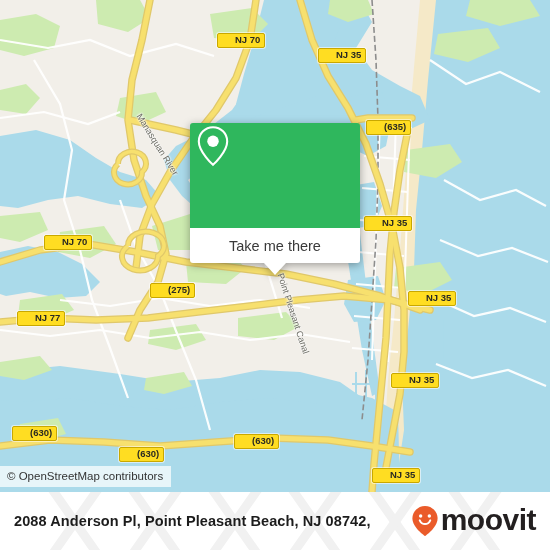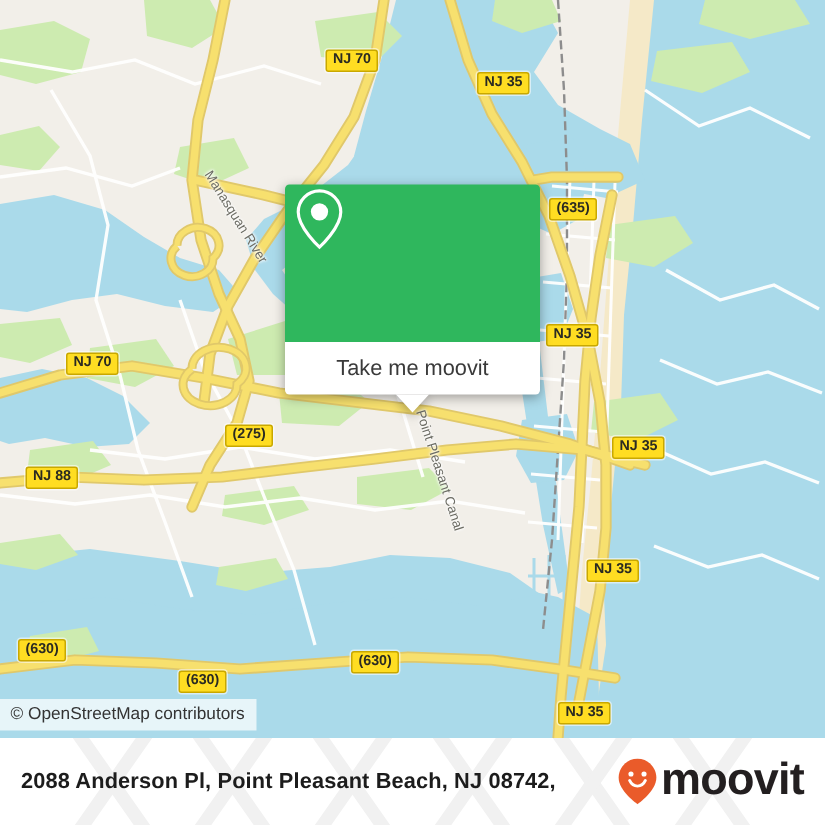--- a/index.html
+++ b/index.html
@@ -29,21 +29,21 @@
     font-size:13px;color:#54544e;letter-spacing:.3px;
     white-space:nowrap;
     text-shadow:0 0 3px #fff,0 0 3px #fff,0 0 4px #fff;
   }
 
   
   .shield{
     position:absolute;
     background:#ffdd22;border:1px solid #c9a800;border-radius:2px;
     color:#2a2a22;font-size:9.5px;font-weight:bold;
-    padding:1px 4px 2px 4px;line-height:10px;
+    padding:1px 4px 2px 17px;line-height:10px;
     white-space:nowrap;
     box-shadow:0 0 0 1px rgba(255,255,255,.55);
   }
 
   
   .attribution{
     position:absolute;left:0;top:466px;
     background:rgba(255,255,255,.72);
     font-size:11.5px;color:#333;
     padding:4px 8px 4px 7px;
@@ -262,41 +262,41 @@
       </g>
     </svg>
 
     <div class="map-label" style="left:143px;top:112px;transform:rotate(58deg);transform-origin:0 0;">Manasquan River</div>
     <div class="map-label" style="left:285px;top:272px;transform:rotate(72deg);transform-origin:0 0;">Point Pleasant Canal</div>
 
     <div class="place-label" style="left:238px;top:250px;">Pleasant</div>
 
     <div class="shield" style="left:217px;top:33px;">NJ 70</div>
     <div class="shield" style="left:318px;top:48px;">NJ 35</div>
-    <div class="shield" style="left:366px;top:120px;margin-top:12px;">(635)</div>
+    <div class="shield" style="left:366px;top:120px;">(635)</div>
     <div class="shield" style="left:364px;top:216px;">NJ 35</div>
     <div class="shield" style="left:44px;top:235px;">NJ 70</div>
     <div class="shield" style="left:150px;top:283px;">(275)</div>
     <div class="shield" style="left:408px;top:291px;">NJ 35</div>
-    <div class="shield" style="left:17px;top:311px;">NJ 88</div>
+    <div class="shield" style="left:17px;top:311px;">NJ 77</div>
     <div class="shield" style="left:391px;top:373px;">NJ 35</div>
     <div class="shield" style="left:12px;top:426px;">(630)</div>
     <div class="shield" style="left:119px;top:447px;">(630)</div>
     <div class="shield" style="left:234px;top:434px;">(630)</div>
     <div class="shield" style="left:372px;top:468px;">NJ 35</div>
 
     <div class="popup">
       <div class="popup-body">
         <svg class="popup-pin" viewBox="0 0 24 24">
           <path d="M12 2.2c-4.1 0-7.4 3.3-7.4 7.4 0 5.5 7.4 12.2 7.4 12.2s7.4-6.7 7.4-12.2c0-4.1-3.3-7.4-7.4-7.4z" fill="none" stroke="#ffffff" stroke-width="1.1"></path>
           <circle cx="12" cy="9.5" r="3" fill="#ffffff"></circle>
         </svg>
       </div>
       <div class="popup-footer">
-        <span>Take me moovit</span>
+        <span>Take me there</span>
       </div>
       <div class="popup-tail"></div>
     </div>
 
     <div class="attribution">© OpenStreetMap contributors</div>
   </div>
 
   <div class="footer">
     <svg class="footer-pattern" width="550" height="58" viewBox="0 0 550 58">
       <g stroke="#f1f1f1" stroke-width="9" fill="none">

